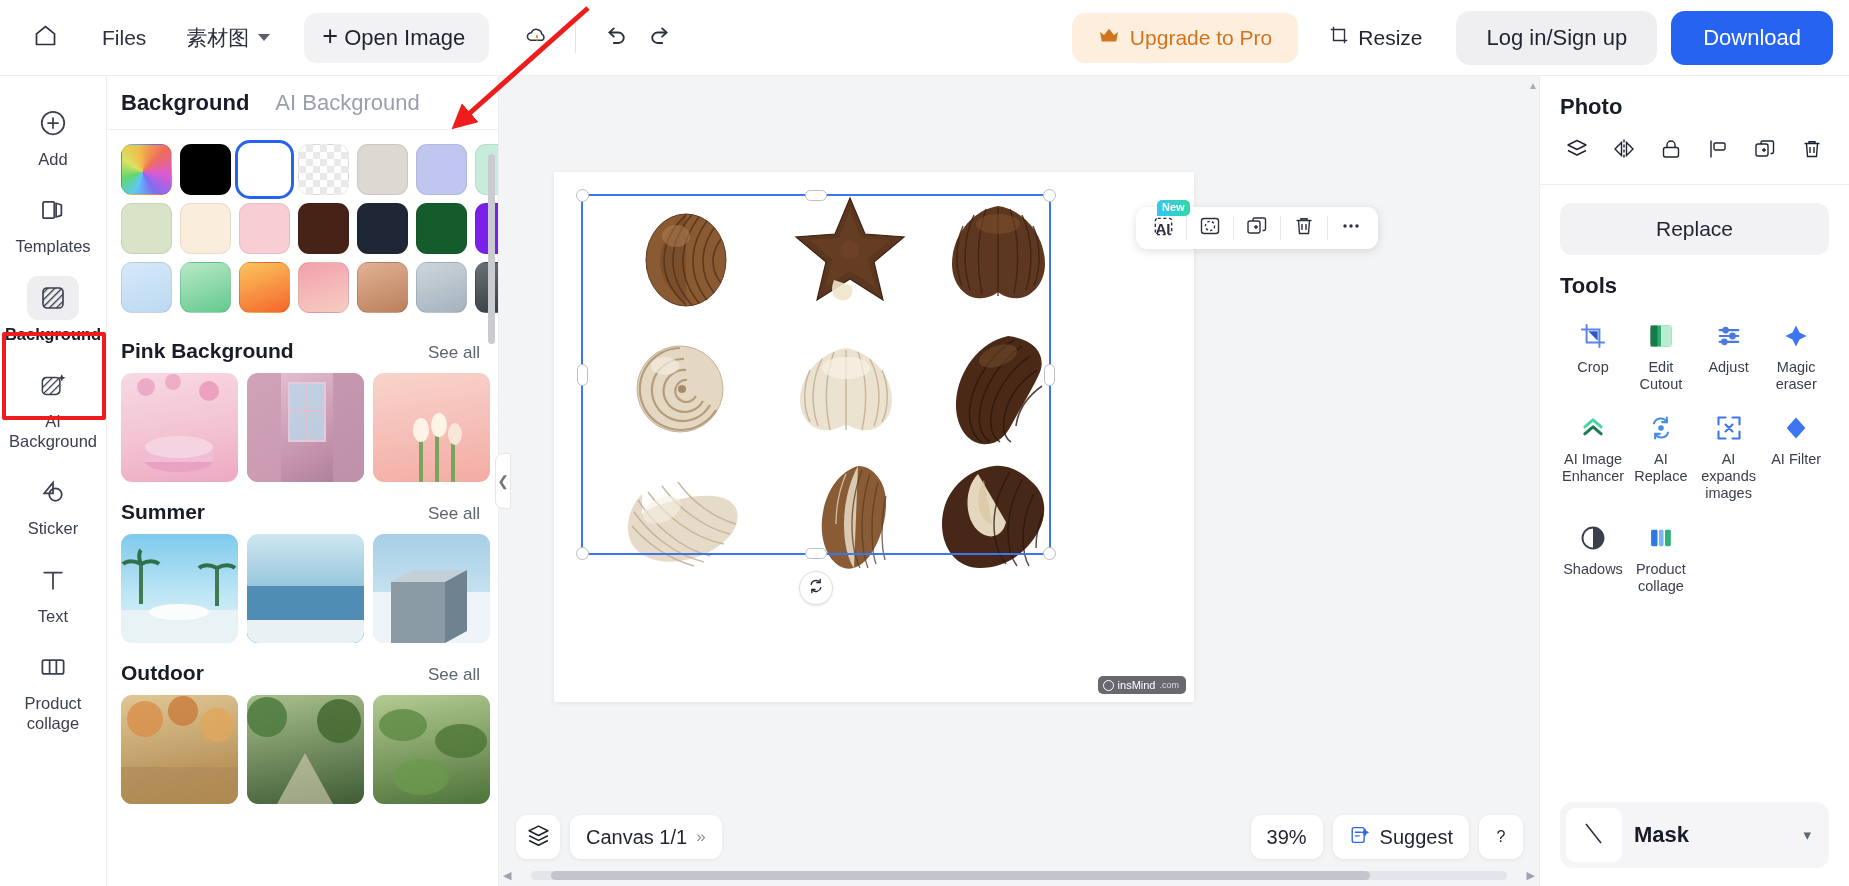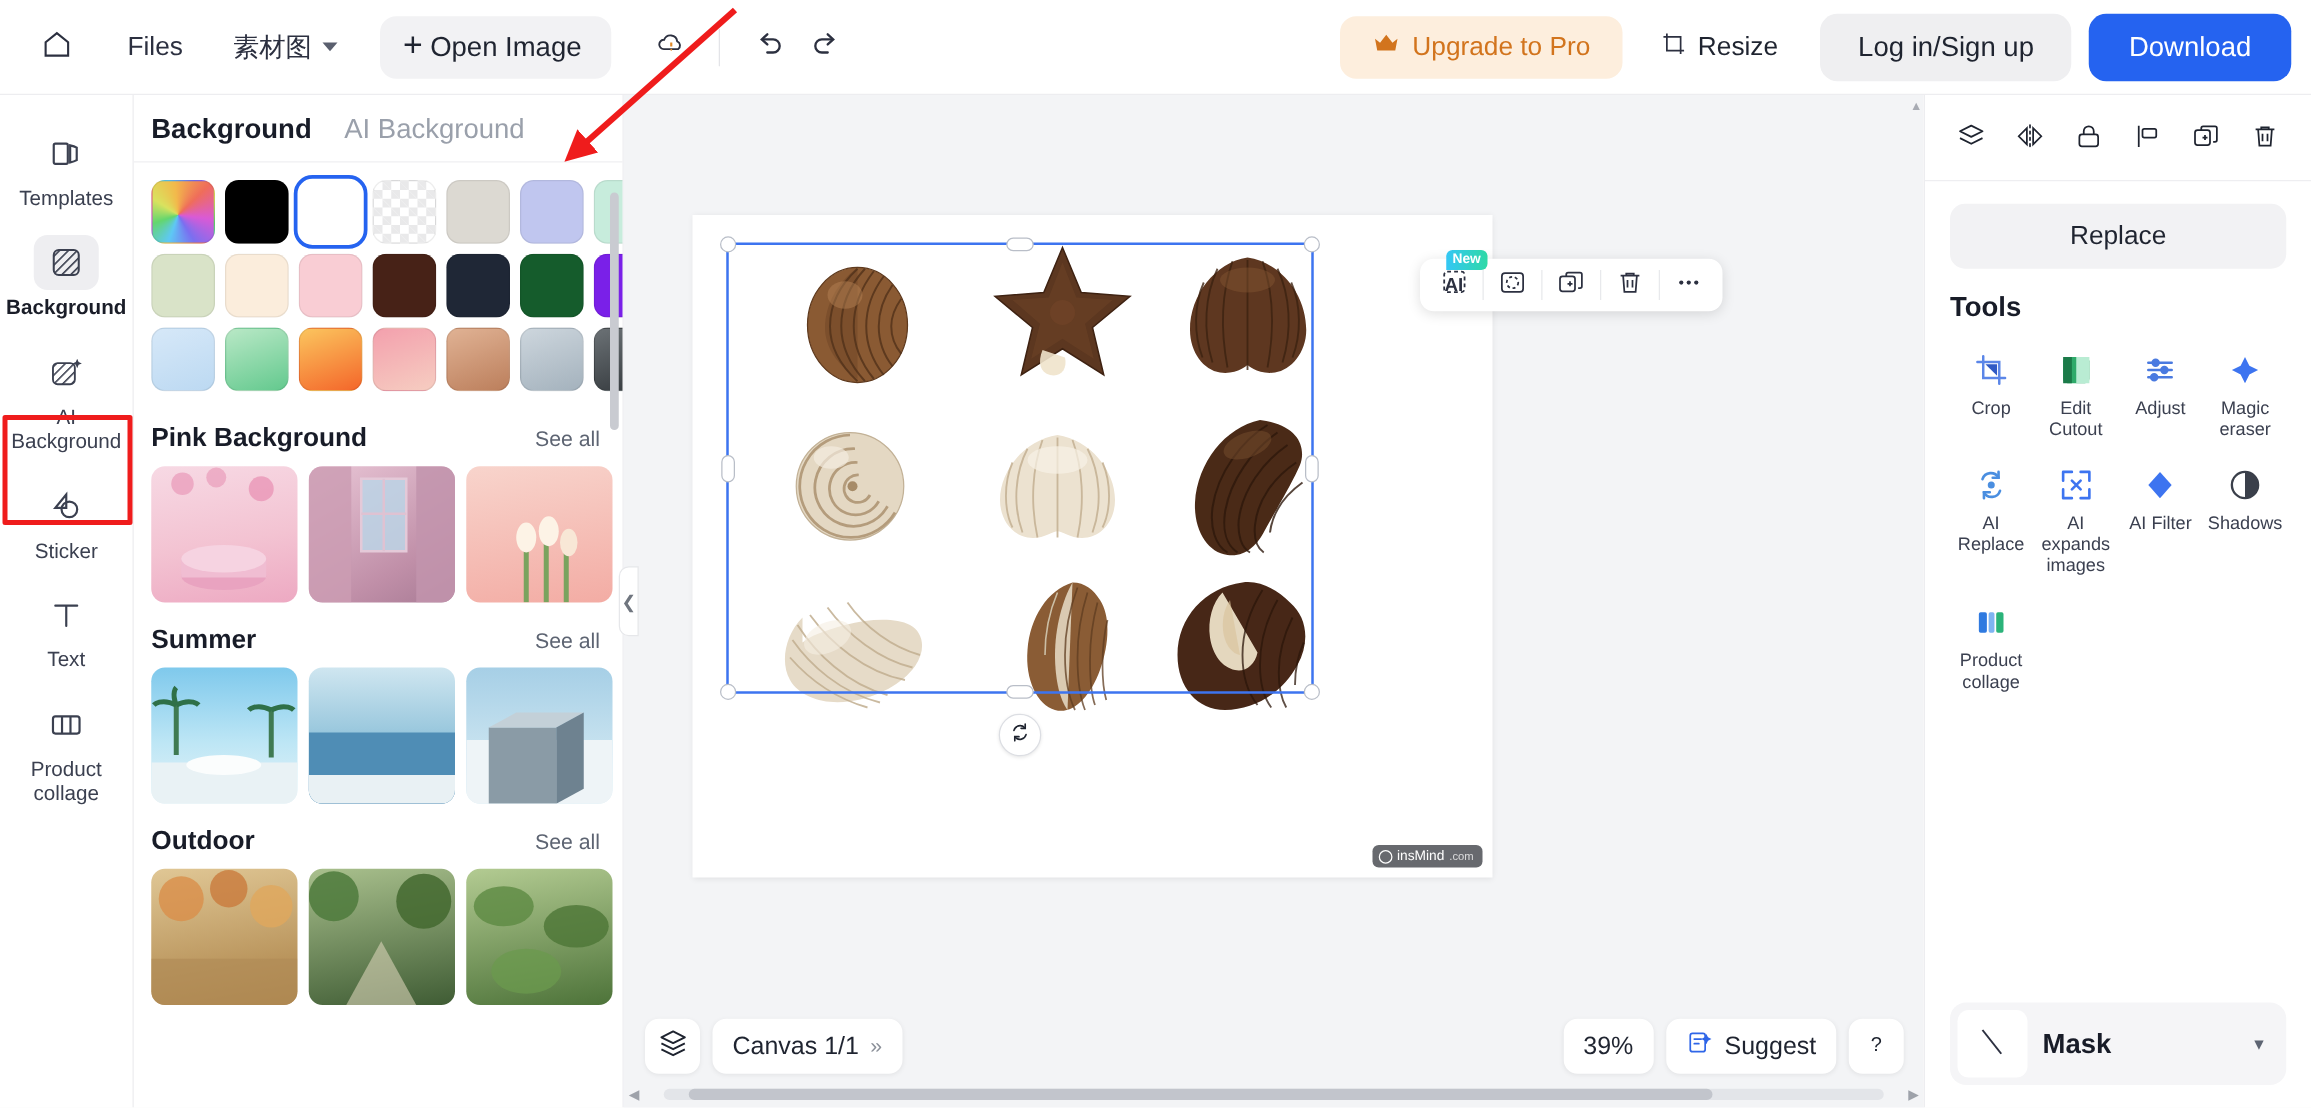--- a/index.html
+++ b/index.html
@@ -352,20 +352,29 @@
       <span>Resize</span>
     </div>
     <div class="login-btn">Log in/Sign up</div>
     <div class="download-btn">Download</div>
   </div>
 
   <div class="body-row">
 
     <div class="rail">
 
+      <div class="rail-item">
+        <div class="rail-ico">
+          <svg width="30" height="30" viewBox="0 0 24 24" fill="none" stroke="#3b4050" stroke-width="1.4">
+            <circle cx="12" cy="12" r="9"></circle>
+              <path d="M12 7.5v9M7.5 12h9"></path>
+          </svg>
+        </div>
+        <div class="rail-lab">Add</div>
+      </div>
 
       <div class="rail-item">
         <div class="rail-ico">
           <svg width="30" height="30" viewBox="0 0 24 24" fill="none" stroke="#3b4050" stroke-width="1.4">
             <rect x="4" y="5.5" width="9" height="13" rx="1"></rect>
             <path d="M14.5 6.6c2.7.6 4.2 1.5 4.2 1.5v8s-1.5.9-4.2 1.5z"></path>
           </svg>
         </div>
         <div class="rail-lab">Templates</div>
       </div>
@@ -762,20 +771,21 @@
       <div class="cv-sb-h">
         <span class="cv-arrow">◀</span>
         <div class="cv-sb-track">
           <div class="cv-sb-thumb"></div>
         </div>
         <span class="cv-arrow">▶</span>
       </div>
     </div>
 
     <div class="rightpanel">
+      <div class="rp-title">Photo</div>
       <div class="rp-iconrow">
         <div class="rp-ico">
           <span>
             <svg width="24" height="24" viewBox="0 0 24 24" fill="none" stroke="#1f2430" stroke-width="1.4" stroke-linejoin="round">
               <path d="M12 3.5 21 8l-9 4.5L3 8z"></path>
                 <path d="M3 13.5 12 18l9-4.5"></path>
             </svg>
           </span>
         </div>
         <div class="rp-ico">
@@ -861,20 +871,29 @@
         </div>
         <div class="tool">
           <div class="tool-ico">
             <svg width="28" height="28" viewBox="0 0 24 24">
               <path d="M12 3 15 9l6 3-6 3-3 6-3-6-6-3 6-3z" fill="#3d74f0"></path>
             </svg>
           </div>
           <div class="tool-lab">Magic eraser</div>
         </div>
 
+        <div class="tool">
+          <div class="tool-ico">
+            <svg width="28" height="28" viewBox="0 0 24 24" fill="none" stroke-width="2.6" stroke-linecap="round" stroke-linejoin="round">
+              <path d="M5 11l7-6 7 6" stroke="#46d8a4"></path>
+              <path d="M5 17l7-6 7 6" stroke="#1c7a55"></path>
+            </svg>
+          </div>
+          <div class="tool-lab">AI Image Enhancer</div>
+        </div>
         <div class="tool">
           <div class="tool-ico">
             <svg width="28" height="28" viewBox="0 0 24 24" fill="none" stroke="#4a8ee0" stroke-width="1.8" stroke-linecap="round">
               <path d="M6 8a6 6 0 0 1 11-1"></path>
                 <path d="M18 16a6 6 0 0 1-11 1"></path>
               <path d="M17 3v4h-4M7 21v-4h4"></path>
               <circle cx="12" cy="12" r="2.4" fill="#4a8ee0" stroke="none"></circle>
             </svg>
           </div>
           <div class="tool-lab">AI Replace</div>

